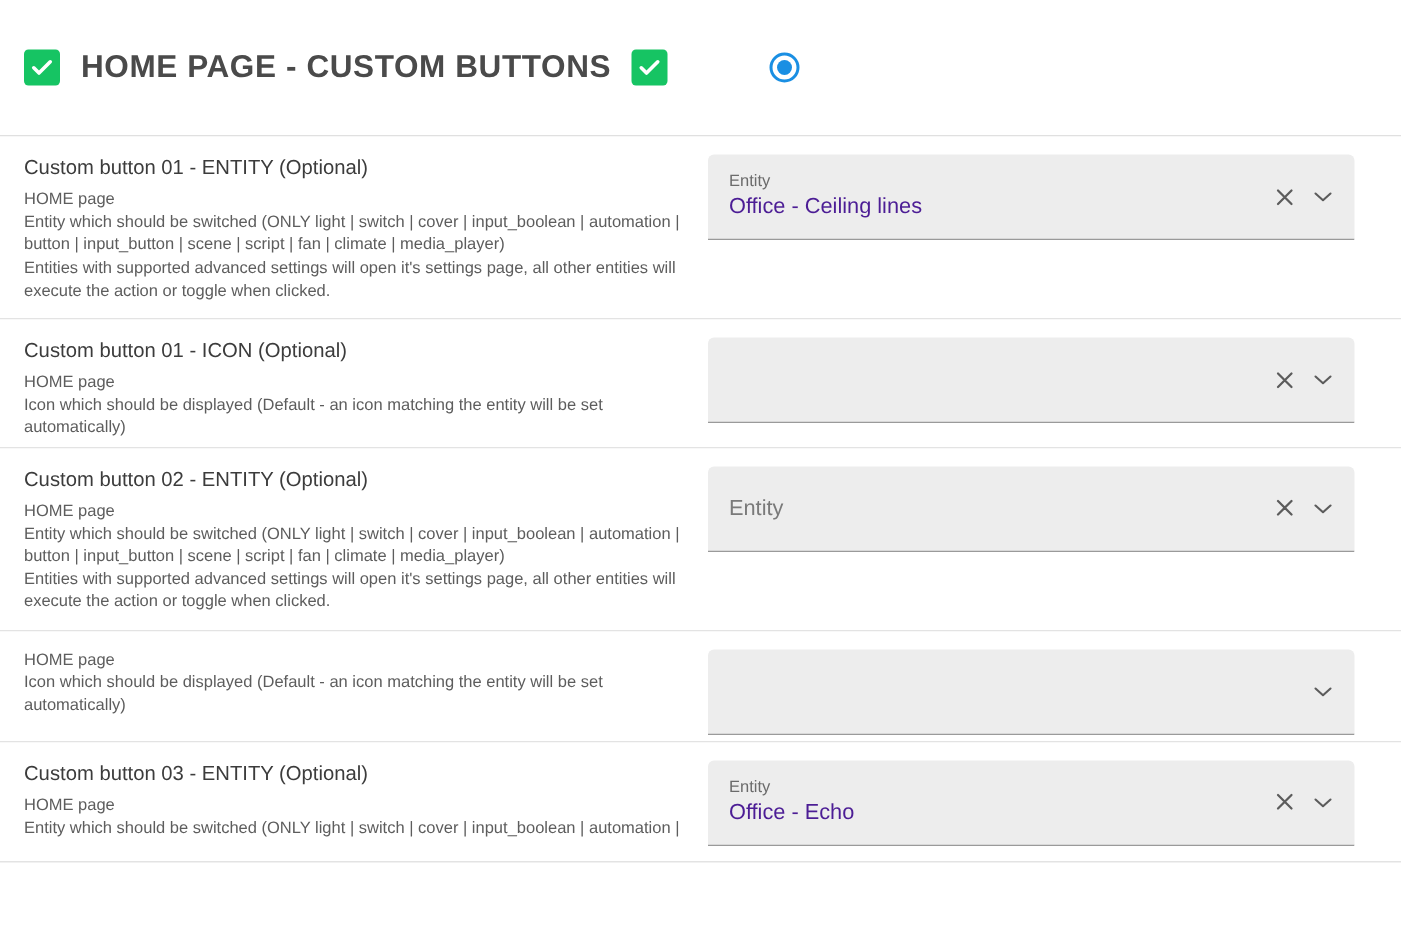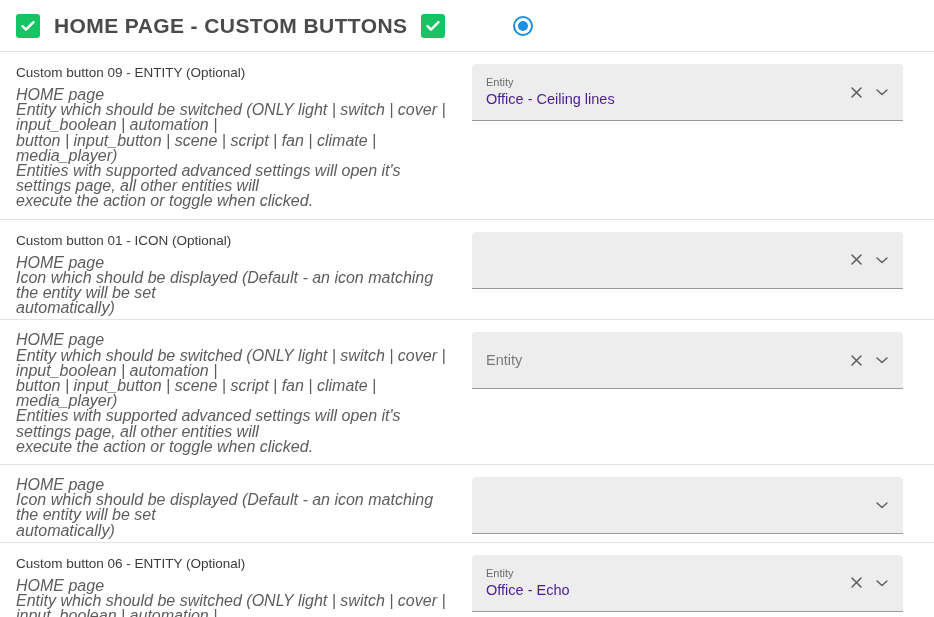--- a/index.html
+++ b/index.html
@@ -19,21 +19,21 @@
   .page {
     width: 934px;
     height: 617px;
     position: relative;
     background: #ffffff;
     overflow: hidden;
   }
 
   
   .header {
-    height: 52px;
+    height: 91px;
     box-sizing: border-box;
     display: flex;
     align-items: center;
     padding: 0 16px;
     border-bottom: 1px solid #e0e0e0;
     background: #fff;
   }
   .check-box {
     width: 24px;
     height: 24px;
@@ -90,22 +90,21 @@
     padding-right: 8px;
     box-sizing: border-box;
   }
   .row-label {
     font-size: 13.5px;
     color: #3c3c3c;
     line-height: 18px;
     margin-bottom: 5px;
   }
   .row-desc {
-    font-size: 16px;
-    font-style: italic;
+    font-size: 11px;
     color: #5d5d5d;
     line-height: 15.2px;
   }
   .row-right {
     flex: 1 1 auto;
     display: flex;
     justify-content: flex-start;
     padding-left: 10px;
     box-sizing: border-box;
   }
@@ -190,21 +189,21 @@
     </span>
     <div class="radio-wrap">
       <span class="radio-outer">
         <span class="radio-inner"></span>
       </span>
     </div>
   </div>
 
   <div class="row">
     <div class="row-left">
-      <div class="row-label">Custom button 09 - ENTITY (Optional)</div>
+      <div class="row-label">Custom button 01 - ENTITY (Optional)</div>
       <div class="row-desc">
         <div>HOME page</div>
         <div>Entity which should be switched (ONLY light | switch | cover | input_boolean | automation |</div>
         <div>button | input_button | scene | script | fan | climate | media_player)</div>
         <div>Entities with supported advanced settings will open it's settings page, all other entities will</div>
         <div>execute the action or toggle when clicked.</div>
       </div>
     </div>
     <div class="row-right">
       <div class="field">
@@ -253,20 +252,21 @@
               <path d="M1 2 L6 6.5 L11 2" fill="none" stroke="#5c5c5c" stroke-width="1.4" stroke-linecap="round" stroke-linejoin="round"></path>
             </svg>
           </span>
         </div>
       </div>
     </div>
   </div>
 
   <div class="row">
     <div class="row-left">
+      <div class="row-label">Custom button 02 - ENTITY (Optional)</div>
       <div class="row-desc">
         <div>HOME page</div>
         <div>Entity which should be switched (ONLY light | switch | cover | input_boolean | automation |</div>
         <div>button | input_button | scene | script | fan | climate | media_player)</div>
         <div>Entities with supported advanced settings will open it's settings page, all other entities will</div>
         <div>execute the action or toggle when clicked.</div>
       </div>
     </div>
     <div class="row-right">
       <div class="field">
@@ -308,21 +308,21 @@
               <path d="M1 2 L6 6.5 L11 2" fill="none" stroke="#5c5c5c" stroke-width="1.4" stroke-linecap="round" stroke-linejoin="round"></path>
             </svg>
           </span>
         </div>
       </div>
     </div>
   </div>
 
   <div class="row">
     <div class="row-left">
-      <div class="row-label">Custom button 06 - ENTITY (Optional)</div>
+      <div class="row-label">Custom button 03 - ENTITY (Optional)</div>
       <div class="row-desc">
         <div>HOME page</div>
         <div>Entity which should be switched (ONLY light | switch | cover | input_boolean | automation |</div>
 
       </div>
     </div>
     <div class="row-right">
       <div class="field">
         <div class="field-text">
           <div class="field-floating-label">Entity</div>

